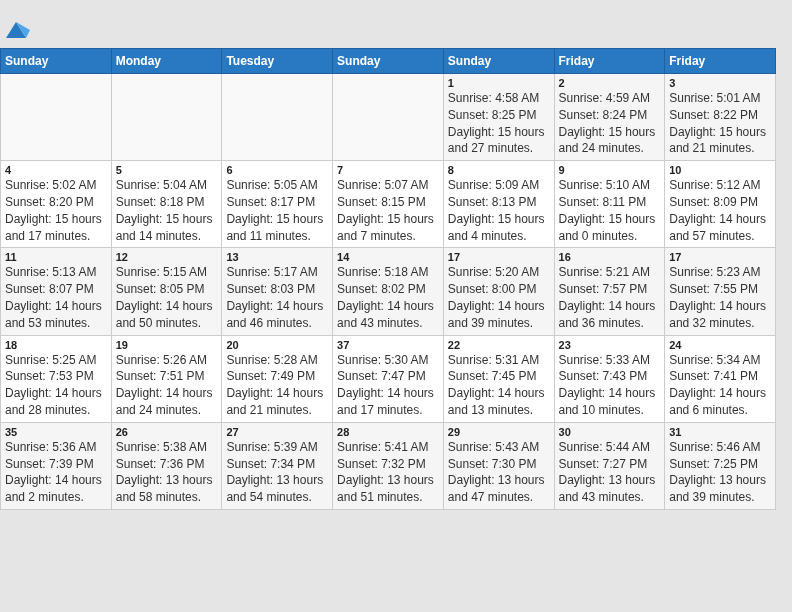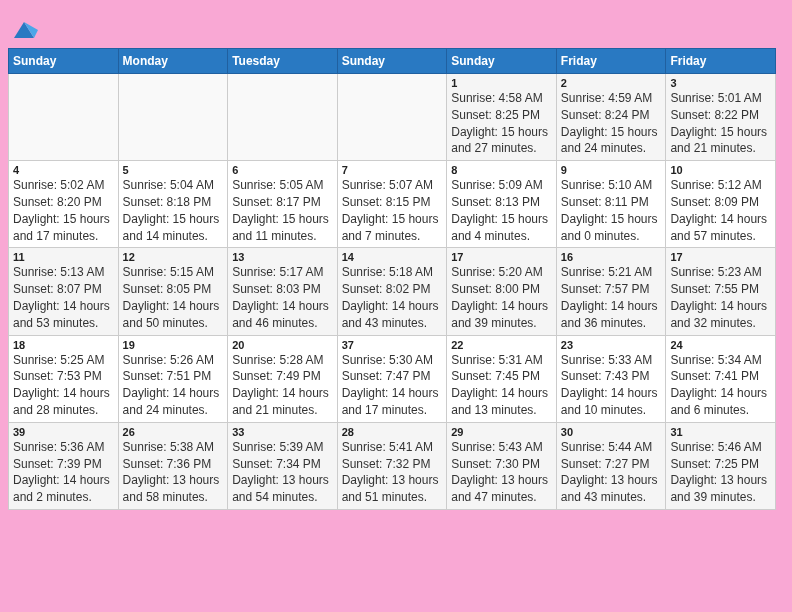--- a/index.html
+++ b/index.html
@@ -6,22 +6,22 @@
     body {
       font-family: Arial, sans-serif;
       background: #fff;
       width: 792px;
       min-height: 612px;
       padding: 0;
     }
     .page {
       width: 792px;
       min-height: 612px;
-      background: #f9a8d4;
-      padding: 10px 16px 10px 8px;
+      background: #e5e5e5;
+      padding: 10px 16px 10px 0;
     }
     .header {
       display: flex;
       align-items: flex-start;
       justify-content: space-between;
       margin-bottom: 4px;
     }
     .logo {
       display: flex;
       align-items: center;
@@ -244,29 +244,29 @@
             <span class="day-number">23</span>
             <div class="day-info">Sunrise: 5:33 AM<br>Sunset: 7:43 PM<br>Daylight: 14 hours<br>and 10 minutes.</div>
           </td>
           <td>
             <span class="day-number">24</span>
             <div class="day-info">Sunrise: 5:34 AM<br>Sunset: 7:41 PM<br>Daylight: 14 hours<br>and 6 minutes.</div>
           </td>
         </tr>
         <tr>
           <td>
-            <span class="day-number">39</span>
+            <span class="day-number">35</span>
             <div class="day-info">Sunrise: 5:36 AM<br>Sunset: 7:39 PM<br>Daylight: 14 hours<br>and 2 minutes.</div>
           </td>
           <td>
             <span class="day-number">26</span>
             <div class="day-info">Sunrise: 5:38 AM<br>Sunset: 7:36 PM<br>Daylight: 13 hours<br>and 58 minutes.</div>
           </td>
           <td>
-            <span class="day-number">33</span>
+            <span class="day-number">27</span>
             <div class="day-info">Sunrise: 5:39 AM<br>Sunset: 7:34 PM<br>Daylight: 13 hours<br>and 54 minutes.</div>
           </td>
           <td>
             <span class="day-number">28</span>
             <div class="day-info">Sunrise: 5:41 AM<br>Sunset: 7:32 PM<br>Daylight: 13 hours<br>and 51 minutes.</div>
           </td>
           <td>
             <span class="day-number">29</span>
             <div class="day-info">Sunrise: 5:43 AM<br>Sunset: 7:30 PM<br>Daylight: 13 hours<br>and 47 minutes.</div>
           </td>

